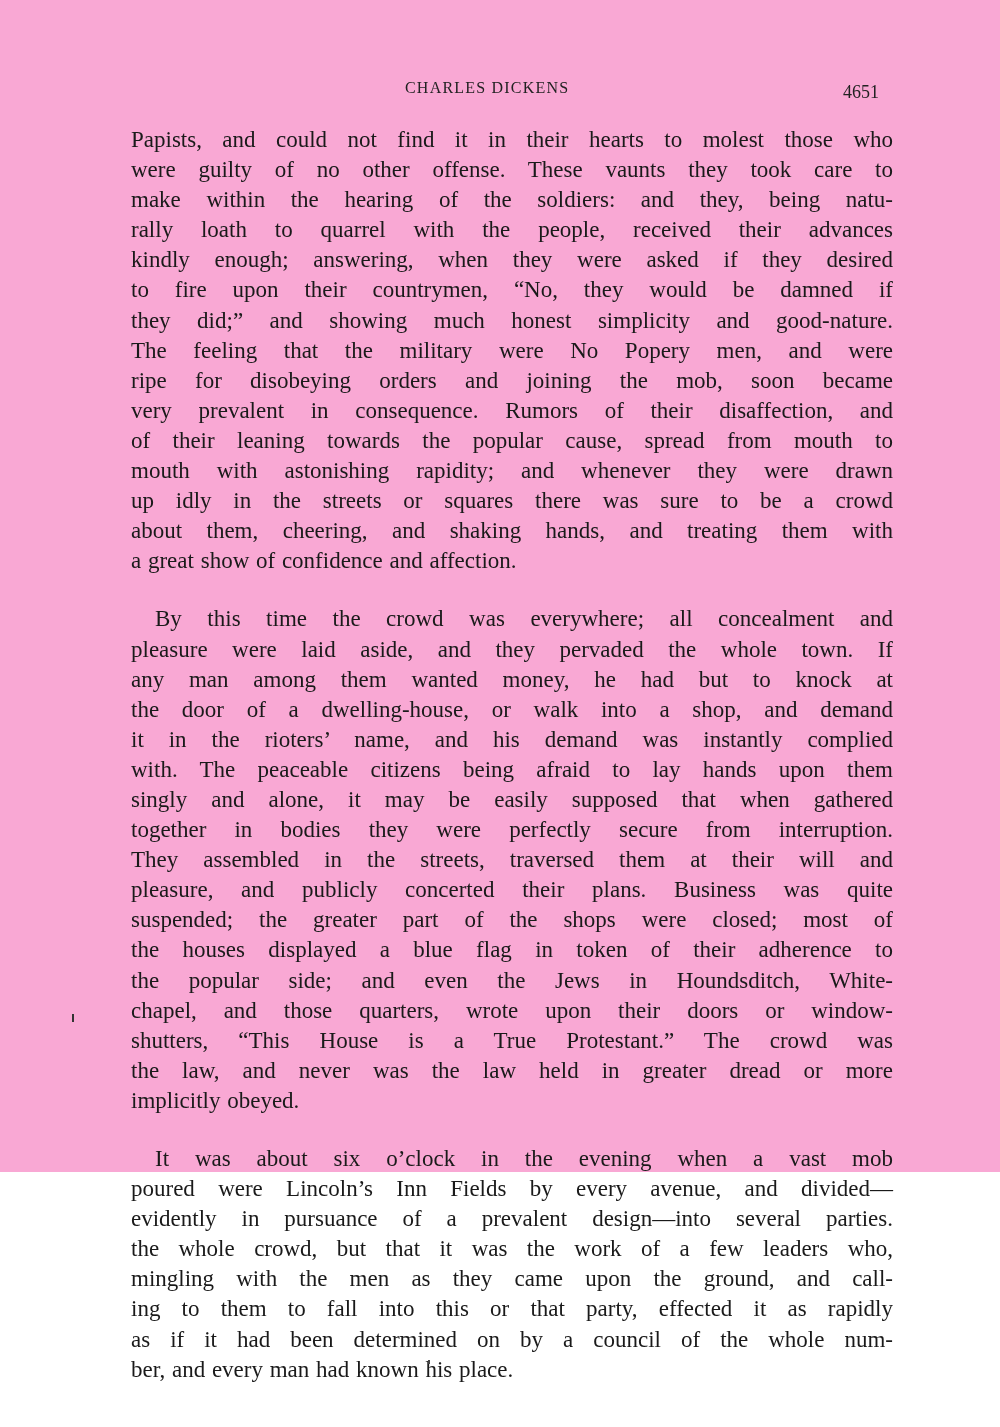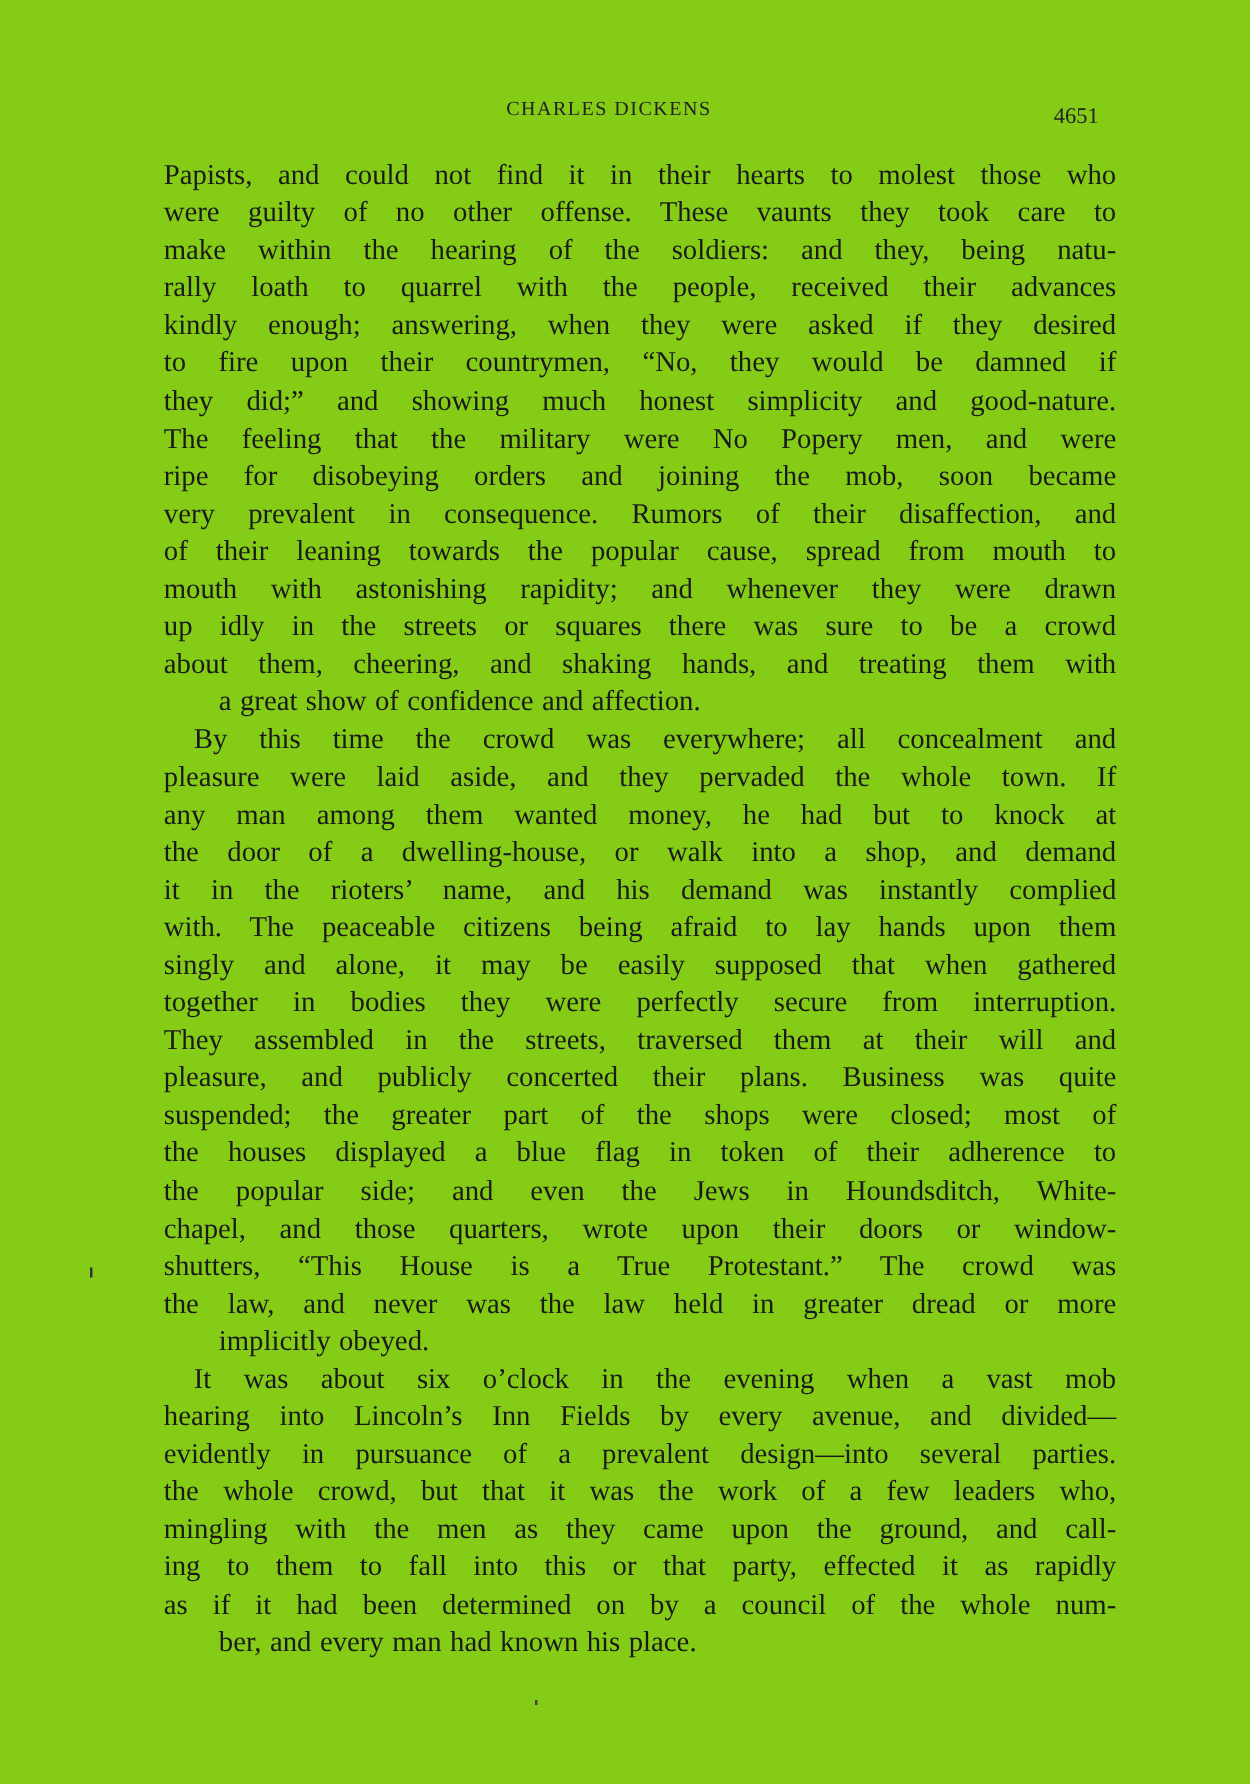--- a/index.html
+++ b/index.html
@@ -13,22 +13,22 @@
       position: relative;
       overflow: hidden;
       font-family: "Liberation Serif", "DejaVu Serif", serif;
       color: #1a1a1a;
     }
     .page {
       position: absolute;
       left: 0;
       top: 0;
       width: 1000px;
-      height: 1427px;
-      background: #84cc16;
+      height: 1172px;
+      background: #f9a8d4;
     }
     .running-head {
       position: absolute;
       top: 79px;
       left: 0;
       width: 1000px;
       height: 24px;
     }
     .running-title {
       position: absolute;
@@ -57,24 +57,24 @@
       line-height: 30.1px;
       font-size: 23px;
       white-space: nowrap;
       text-align: justify;
       text-align-last: justify;
       word-spacing: 1px;
     }
     .line.last {
       text-align: right;
       text-align-last: left;
-      margin-left: 44px;
     }
     .line.indent {
       padding-left: 24px;
+      margin-top: 28px;
     }
     .margin-mark {
       position: absolute;
       left: 72px;
       top: 1014px;
       width: 2px;
       height: 8px;
       background: #333;
     }
     .bottom-mark {
@@ -133,21 +133,21 @@
       <span class="line">the houses displayed a blue flag in token of their adherence to</span>
       <span class="line">the popular side; and even the Jews in Houndsditch, White-</span>
       <span class="line">chapel, and those quarters, wrote upon their doors or window-</span>
       <span class="line">shutters, “This House is a True Protestant.”  The crowd was</span>
       <span class="line">the law, and never was the law held in greater dread or more</span>
       <span class="line last">implicitly obeyed.</span>
     </div>
 
     <div>
       <span class="line indent">It was about six o’clock in the evening when a vast mob</span>
-      <span class="line">hearing into Lincoln’s Inn Fields by every avenue, and divided—</span>
+      <span class="line">poured were Lincoln’s Inn Fields by every avenue, and divided—</span>
       <span class="line">evidently in pursuance of a prevalent design—into several parties.</span>
       <span class="line">the whole crowd, but that it was the work of a few leaders who,</span>
       <span class="line">mingling with the men as they came upon the ground, and call-</span>
       <span class="line">ing to them to fall into this or that party, effected it as rapidly</span>
       <span class="line">as if it had been determined on by a council of the whole num-</span>
       <span class="line last">ber, and every man had known his place.</span>
     </div>
 
   </div>
 

